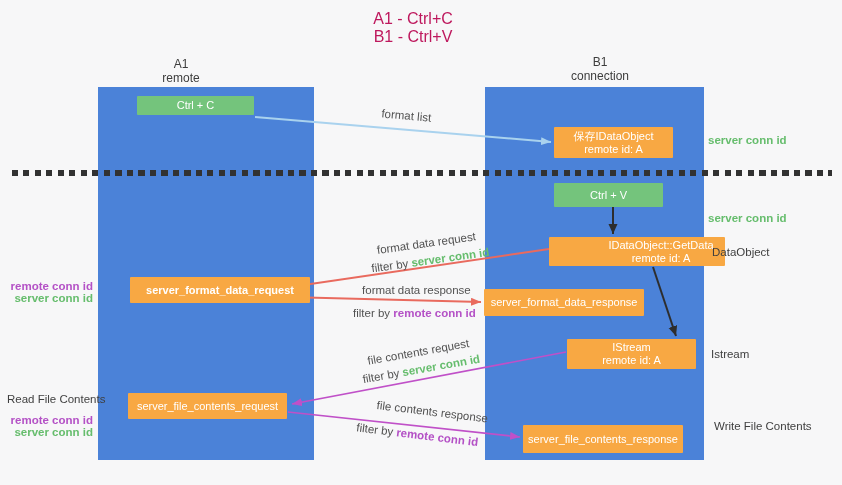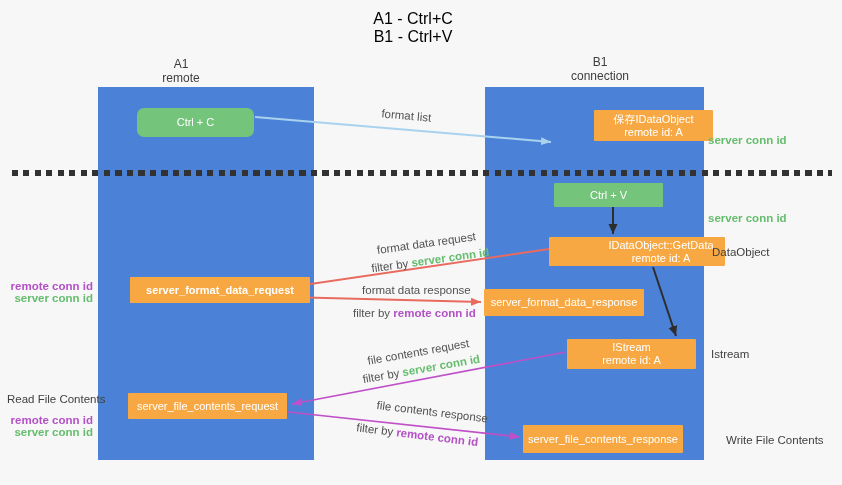--- a/index.html
+++ b/index.html
@@ -3,21 +3,21 @@
 <meta charset="utf-8">
 <style>
   html,body{margin:0;padding:0;background:#f7f7f8;}
   .canvas{
     position:relative;width:842px;height:485px;overflow:hidden;
     background:#f7f7f8;
     font-family:"Liberation Sans","DejaVu Sans",sans-serif;
     color:#3d3d3d;
   }
   .abs{position:absolute;}
-  .title{left:0;top:10px;width:826px;text-align:center;font-size:16px;line-height:18px;color:#000000;}
+  .title{left:0;top:10px;width:826px;text-align:center;font-size:16px;line-height:18px;color:#be185d;}
   .lane-header{text-align:center;font-size:12px;line-height:14px;color:#3d3d3d;}
   .lane{background:#4b82d8;}
   .divider{
     left:12px;top:170px;width:820px;height:6px;
     background:repeating-linear-gradient(90deg,#323232 0 6px,transparent 6px 11.5px);
   }
   .node{
     display:flex;flex-direction:column;align-items:center;justify-content:center;
     color:#fff;font-size:11px;line-height:13px;text-align:center;border-radius:1px;
     white-space:nowrap;
@@ -80,25 +80,25 @@
     </defs>
     <line x1="255" y1="117" x2="551" y2="142" stroke="#a9d2ee" stroke-width="2" marker-end="url(#m-blue)"></line>
     <line x1="613" y1="207" x2="613" y2="234" stroke="#2d2d2d" stroke-width="2" marker-end="url(#m-black)"></line>
     <line x1="653" y1="267" x2="676" y2="336" stroke="#2d2d2d" stroke-width="2" marker-end="url(#m-black)"></line>
     <line x1="549" y1="249" x2="290" y2="287" stroke="#e96a5e" stroke-width="1.8" marker-end="url(#m-red)"></line>
     <line x1="287" y1="297" x2="481" y2="302" stroke="#e96a5e" stroke-width="1.8" marker-end="url(#m-red)"></line>
     <line x1="566" y1="352" x2="292" y2="404" stroke="#c050c8" stroke-width="1.6" marker-end="url(#m-mag)"></line>
     <line x1="288" y1="412" x2="520" y2="437" stroke="#c050c8" stroke-width="1.6" marker-end="url(#m-mag)"></line>
   </svg>
 
-  <div class="abs node green" style="left:137px;top:108px;width:117px;height:29px;border-radius:7px;">
+  <div class="abs node green" style="left:137px;top:96px;width:117px;height:19px;">
     <span>Ctrl + C</span>
   </div>
 
-  <div class="abs node orange" style="left:554px;top:110px;width:119px;height:31px;margin-left:40px;">
+  <div class="abs node orange" style="left:554px;top:127px;width:119px;height:31px;">
     <span>保存IDataObject</span>
     <span>remote id: A</span>
   </div>
 
   <div class="abs node green" style="left:554px;top:183px;width:109px;height:24px;">
     <span>Ctrl + V</span>
   </div>
 
   <div class="abs node orange" style="left:549px;top:237px;width:128px;height:29px;padding-left:48px;">
     <span>IDataObject::GetData</span>
@@ -163,21 +163,21 @@
   </div>
   <div class="abs side kw-green" style="left:708px;top:212px;">
     <span>server conn id</span>
   </div>
   <div class="abs side gray" style="left:712px;top:246px;">
     <span>DataObject</span>
   </div>
   <div class="abs side gray" style="left:711px;top:348px;">
     <span>Istream</span>
   </div>
-  <div class="abs side gray" style="left:714px;top:434px;margin-left:12px;">
+  <div class="abs side gray" style="left:714px;top:420px;">
     <span>Write File Contents</span>
   </div>
 
   <div class="abs side kw-purple left-col" style="top:280px;">
     <span>remote conn id</span>
   </div>
   <div class="abs side kw-green left-col" style="top:292px;">
     <span>server conn id</span>
   </div>
   <div class="abs side gray left-col" style="top:393px;margin-left:7px;">

